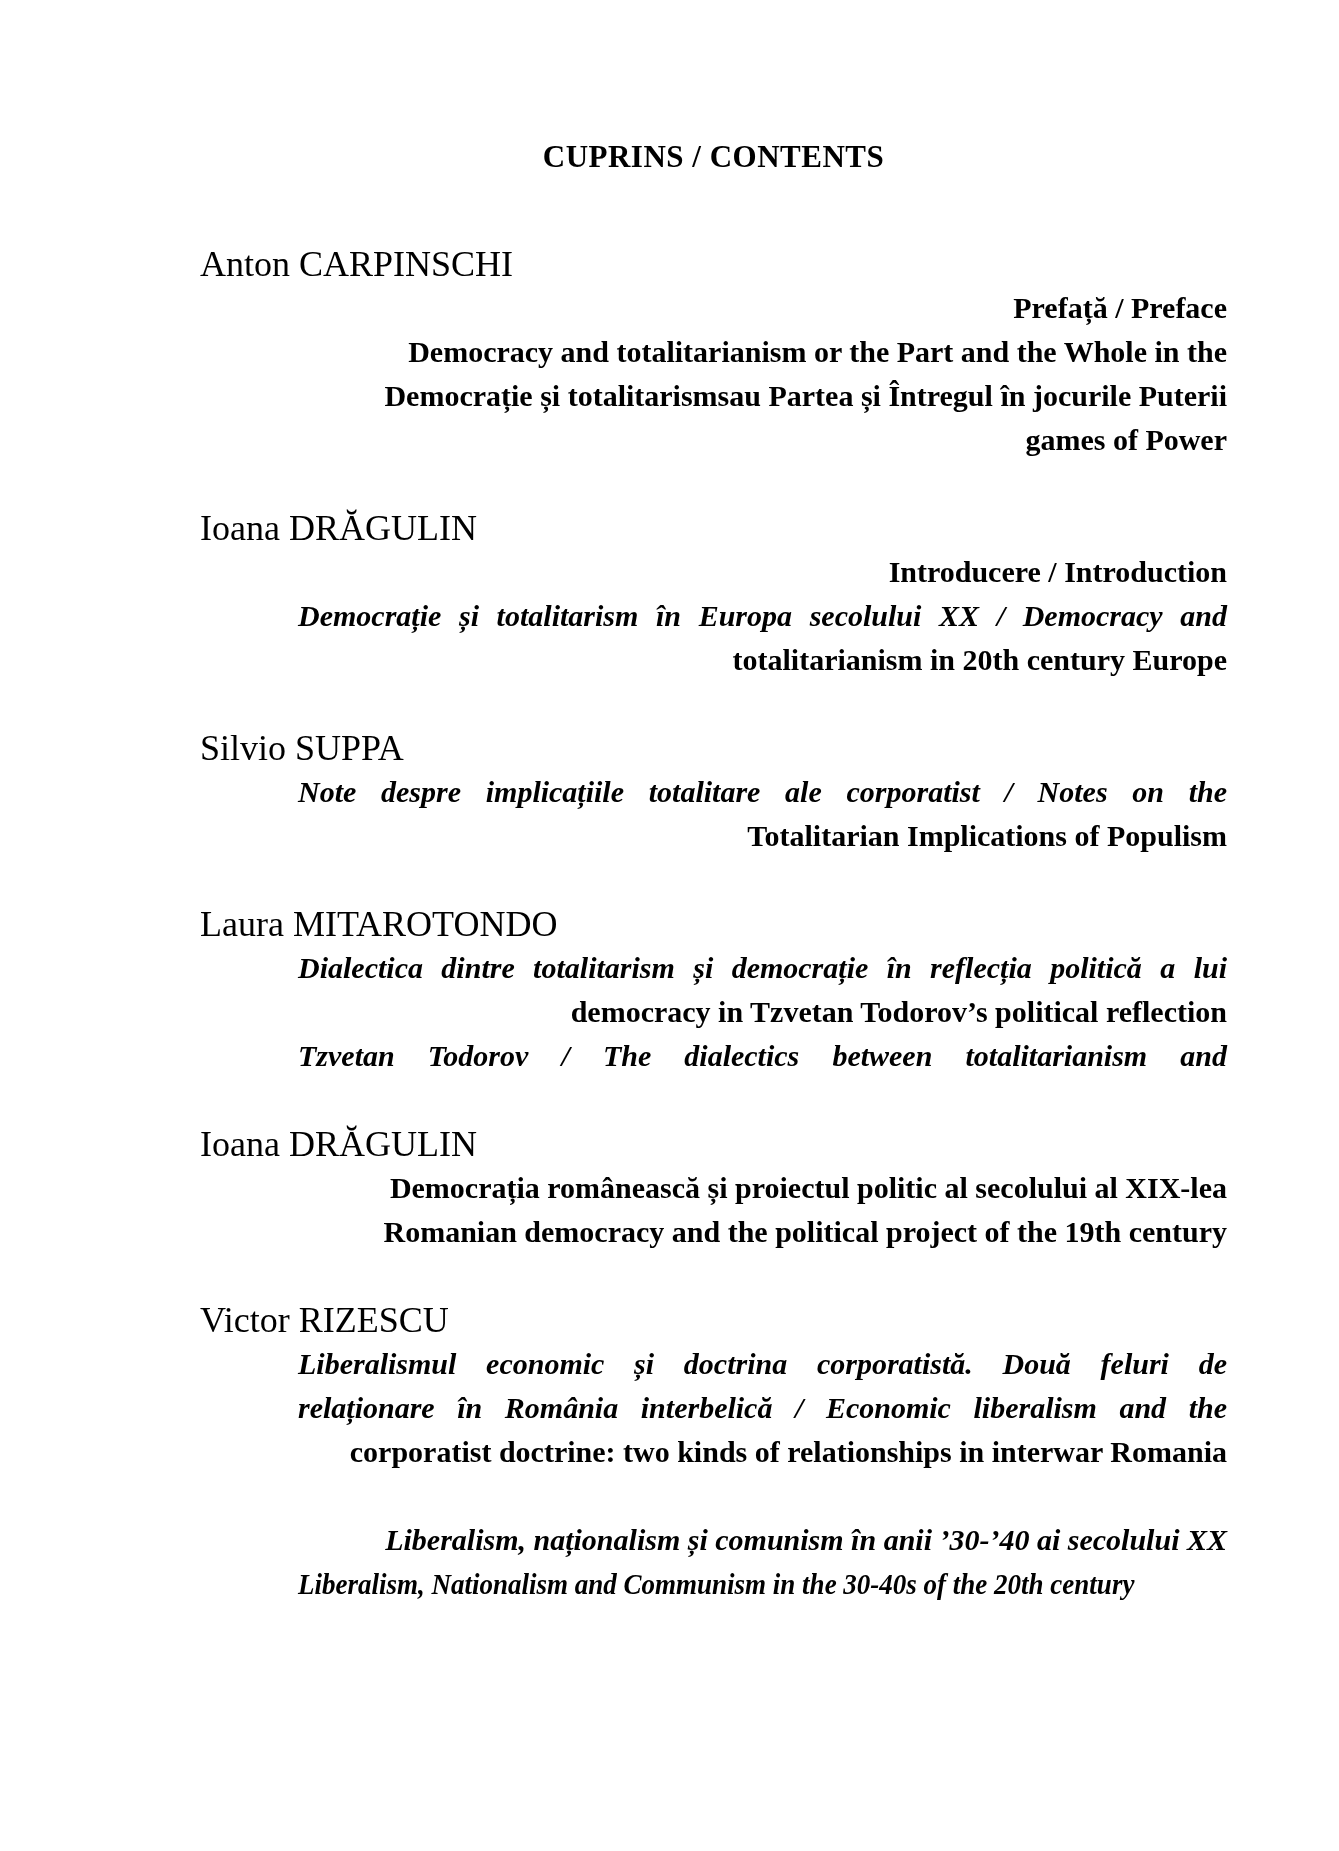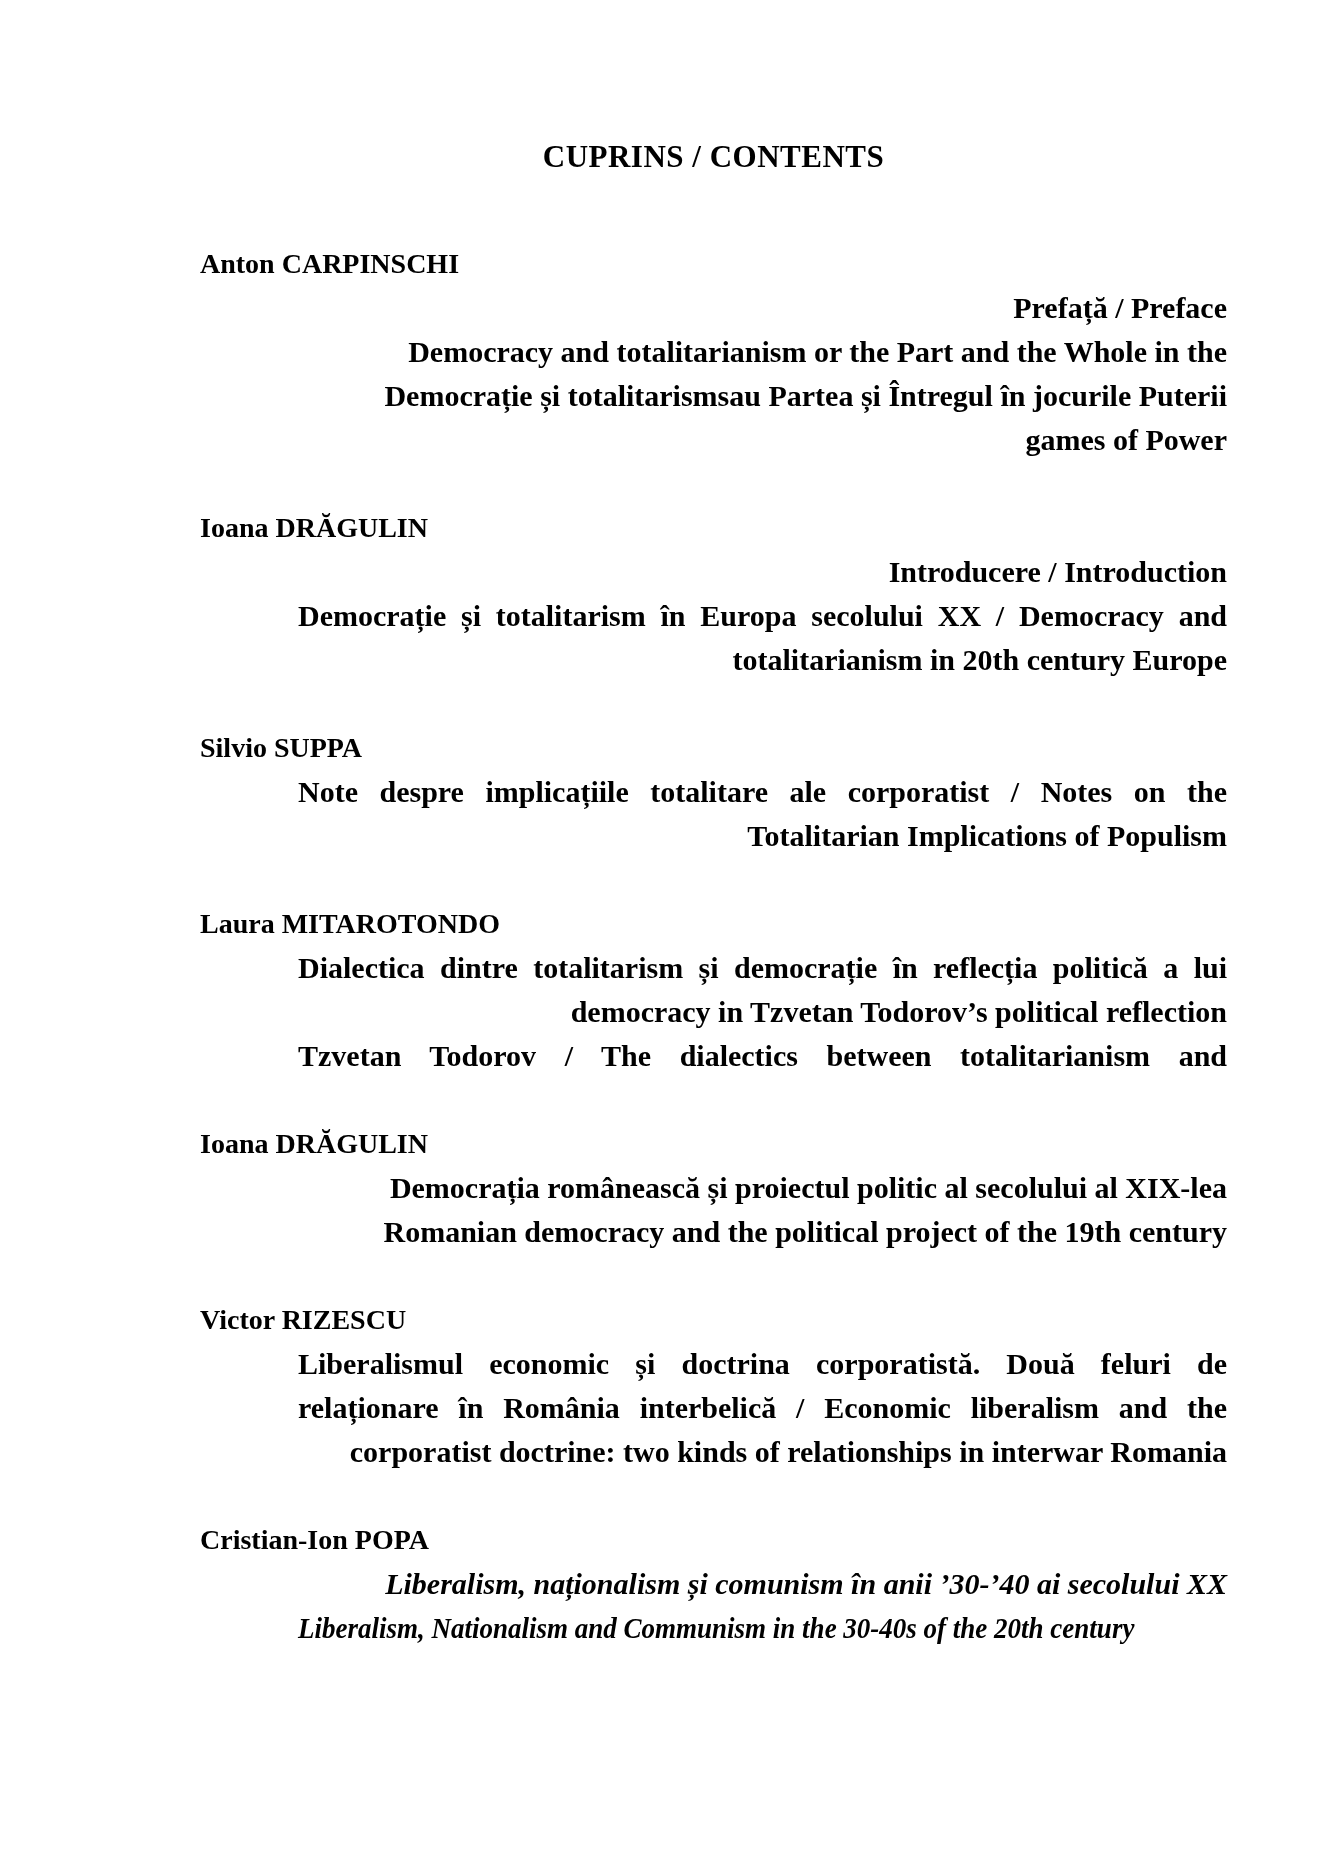--- a/index.html
+++ b/index.html
@@ -31,43 +31,44 @@
     letter-spacing: 0.5px;
     white-space: nowrap;
   }
   .entry {
     margin-top: 44px;
   }
   .entry.first {
     margin-top: 66px;
   }
   .author {
-    font-size: 28px;
+    font-size: 36px;
     line-height: 44px;
-    font-weight: 700;
+    font-weight: 400;
     white-space: nowrap;
   }
   .entry-lines {
     padding-left: 98px;
   }
   .entry.tight-indent .entry-lines {
     padding-left: 80px;
     font-style: italic;
   }
   .line {
     font-size: 30px;
     line-height: 44px;
     font-weight: 700;
     white-space: nowrap;
     text-align: right;
   }
   .line.justify {
     white-space: normal;
     text-align: justify;
     text-align-last: justify;
+    font-style: italic;
   }
   .line.condensed .line-text {
     display: inline-block;
     transform: scaleX(0.9);
     transform-origin: 0 50%;
     white-space: nowrap;
   }
 </style>
 </head>
 <body>
@@ -117,21 +118,20 @@
         </div>
         <div class="entry">
           <div class="author">Victor RIZESCU</div>
           <div class="entry-lines">
             <div class="line justify"><span class="line-text">Liberalismul economic și doctrina corporatistă. Două feluri de</span></div>
             <div class="line justify"><span class="line-text">relaționare în România interbelică / Economic liberalism and the</span></div>
             <div class="line"><span class="line-text">corporatist doctrine: two kinds of relationships in interwar Romania</span></div>
           </div>
         </div>
         <div class="entry tight-indent">
-          <div class="author">Cristian-Ion POPA</div>
           <div class="entry-lines">
             <div class="line"><span class="line-text">Liberalism, naționalism și comunism în anii ’30-’40 ai secolului XX</span></div>
             <div class="line condensed"><span class="line-text">Liberalism, Nationalism and Communism in the 30-40s of the 20th century</span></div>
           </div>
         </div>
       </div>
   </div>
 </div>
 
 </body></html>

